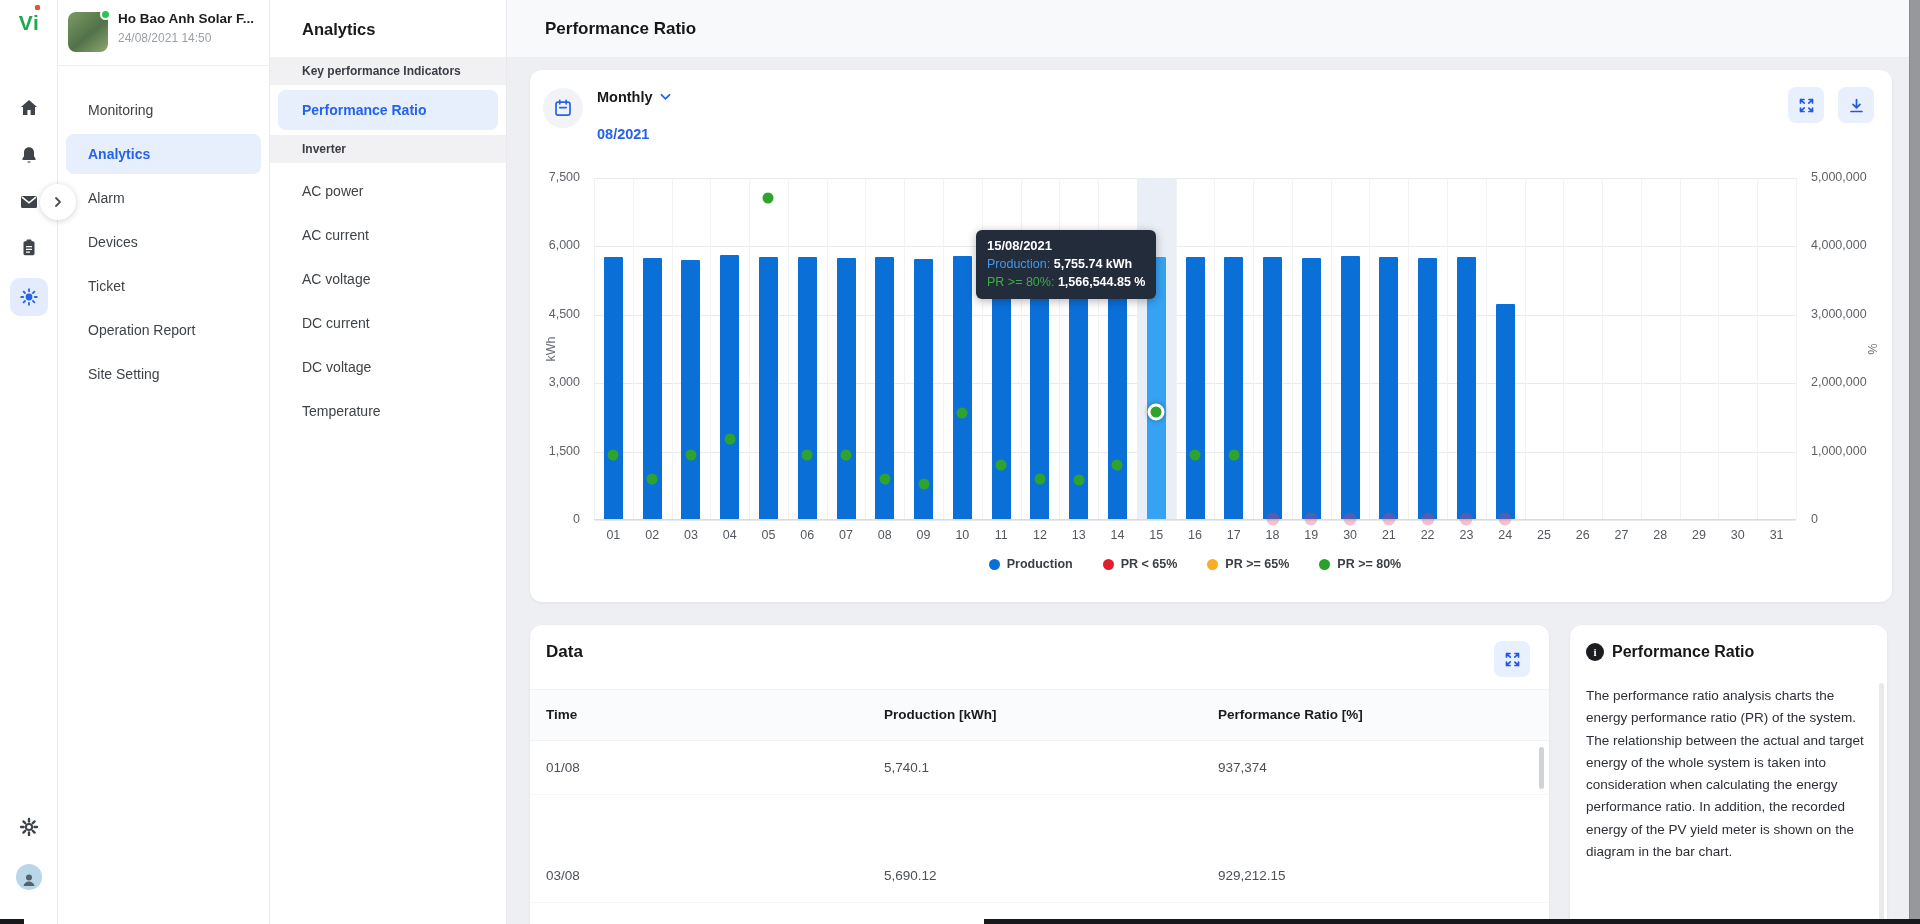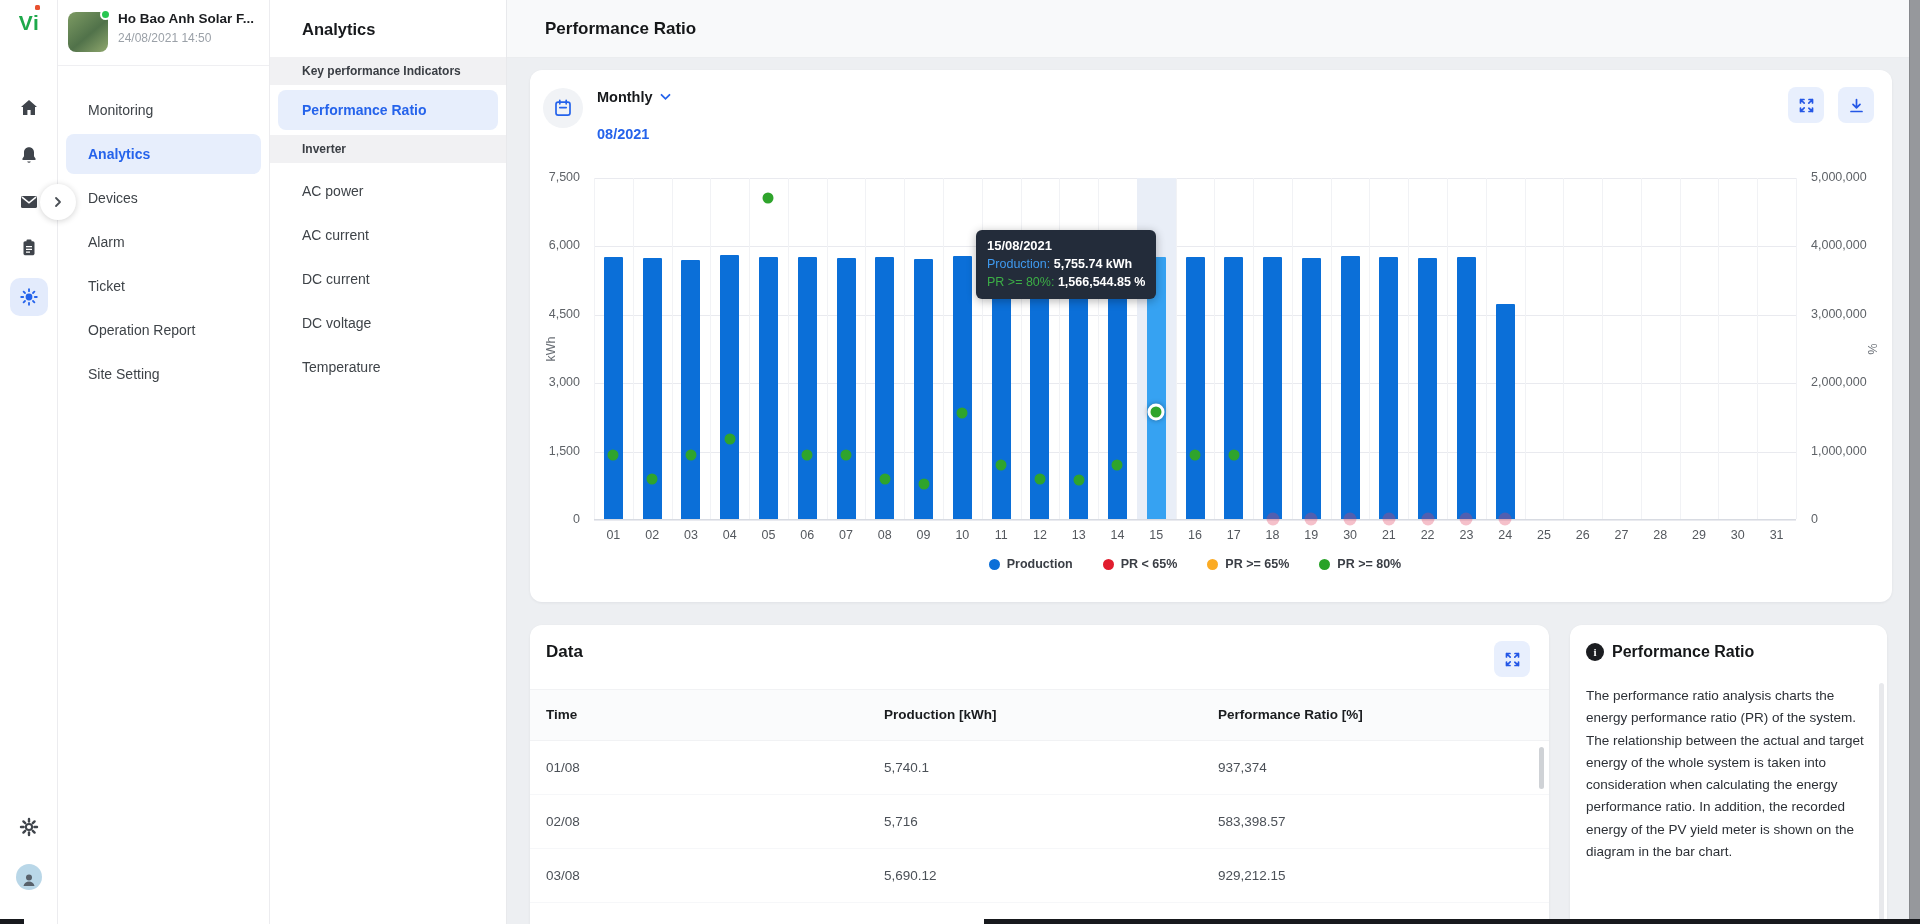--- a/index.html
+++ b/index.html
@@ -230,36 +230,37 @@
   <div class="site-header">
     <div class="site-thumb">
       <div class="site-status"></div>
     </div>
     <div class="site-name">Ho Bao Anh Solar F...</div>
     <div class="site-time">24/08/2021 14:50</div>
   </div>
   <div class="nav-items">
     <div class="nav-item">Monitoring</div>
     <div class="nav-item selected">Analytics</div>
+    <div class="nav-item">Alarm</div>
     <div class="nav-item">Devices</div>
-    <div class="nav-item">Alarm</div>
     <div class="nav-item">Ticket</div>
     <div class="nav-item">Operation Report</div>
     <div class="nav-item">Site Setting</div>
   </div>
 </aside>
 
 <aside class="subpanel">
   <div class="subpanel-title">Analytics</div>
   <div class="section-header">Key performance Indicators</div>
   <div class="sub-item selected">Performance Ratio</div>
   <div class="section-header">Inverter</div>
   <div class="sub-group">
     <div class="sub-item">AC power</div>
     <div class="sub-item">AC current</div>
+    <div class="sub-item">AC voltage</div>
     <div class="sub-item">DC current</div>
     <div class="sub-item">DC voltage</div>
     <div class="sub-item">Temperature</div>
   </div>
 </aside>
 
 <main class="main">
   <div class="main-header">
     <div class="page-title">Performance Ratio</div>
   </div>
@@ -479,25 +480,20 @@
     <div class="table-head">
       <div class="th col-0">Time</div>
       <div class="th col-1">Production [kWh]</div>
       <div class="th col-2">Performance Ratio [%]</div>
     </div>
     <div class="tr" style="top:116px;">
       <div class="td col-0">01/08</div>
       <div class="td col-1">5,740.1</div>
       <div class="td col-2">937,374</div>
     </div>
-    <div class="tr" style="top:170px;">
-      <div class="td col-0">02/08</div>
-      <div class="td col-1">5,716</div>
-      <div class="td col-2">583,398.57</div>
-    </div>
     <div class="tr" style="top:224px;">
       <div class="td col-0">03/08</div>
       <div class="td col-1">5,690.12</div>
       <div class="td col-2">929,212.15</div>
     </div>
     <div class="table-scroll-thumb"></div>
   </section>
 
   <section class="card info-card">
     <div class="info-icon">i</div>

